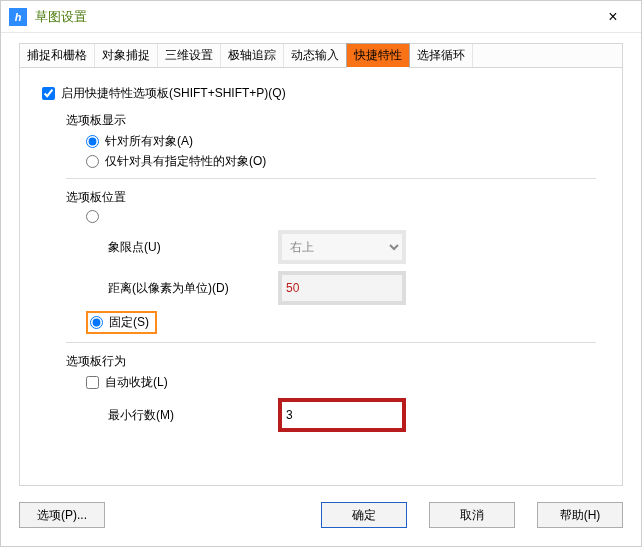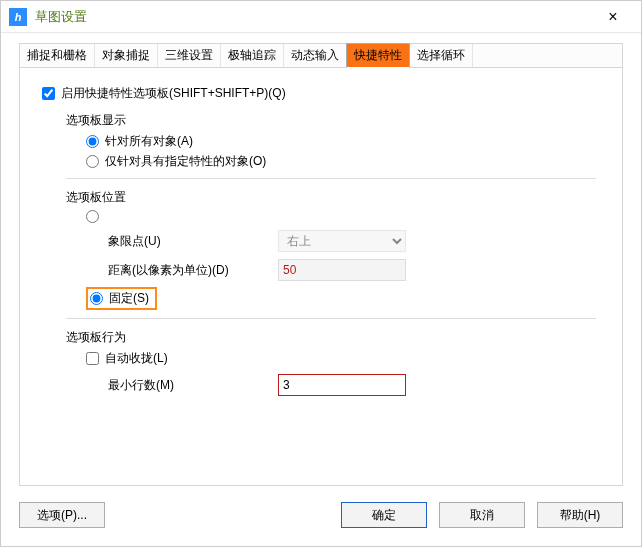--- a/index.html
+++ b/index.html
@@ -12,25 +12,25 @@
 .tabrow { display: flex; border: 1px solid #d6d6d6; background: #fcfcfc; }
 .tab { padding: 3px 7px; cursor: pointer; border-right: 1px solid #e5e5e5; }
 .tab.active { background: #f97316; border: 1px solid #adadad; border-bottom-color: #fff; margin: -1px 0 -1px -1px; }
 .tabpanel { border: 1px solid #d6d6d6; border-top: none; padding: 14px 22px 22px 22px; flex: 1; }
 .checkbox-row, .radio-row { display: flex; align-items: center; margin: 3px 0; }
 .checkbox-row input, .radio-row input { margin-right: 6px; }
 .group-label { margin: 10px 0 4px 24px; color: #000; }
 .indent { margin-left: 44px; }
 .subrow { display: flex; align-items: center; margin: 7px 0 6px 66px; }
 .subrow .lbl { width: 170px; }
-select, input[type="text"] { border: 1px solid #b91c1c; padding: 2px 4px; height: 22px; width: 128px; background: #fff; font-size: 12px; }
+select, input[type="text"] { border: 4px solid #b91c1c; padding: 2px 4px; height: 34px; width: 128px; background: #fff; font-size: 12px; }
 select:disabled, input:disabled { background: #f4f4f4; color: #b91c1c; border-color: #ddd; }
 select:disabled { color:#555; }
 .highlight { border: 2px solid #ff8c1a; padding: 1px 6px 1px 2px; display: inline-flex; align-items: center; }
-.footer { display: flex; align-items: center; padding: 10px 18px 18px 18px; gap: 12px; }
+.footer { display: flex; align-items: center; padding: 10px 18px 18px 18px; gap: 22px; }
 .footer .spacer { flex: 1; }
 .btn { width: 86px; height: 26px; border: 1px solid #adadad; background: #f3f3f3; cursor: pointer; font-size: 12px; }
 .btn.primary { border-color: #1e62c8; }
 hr.sep { border: none; border-top: 1px solid #ddd; margin: 8px 0 4px 24px; width: 530px; }
 </style>
 </head>
 <body>
 
 <div class="titlebar">
   <span class="icon">h</span>

